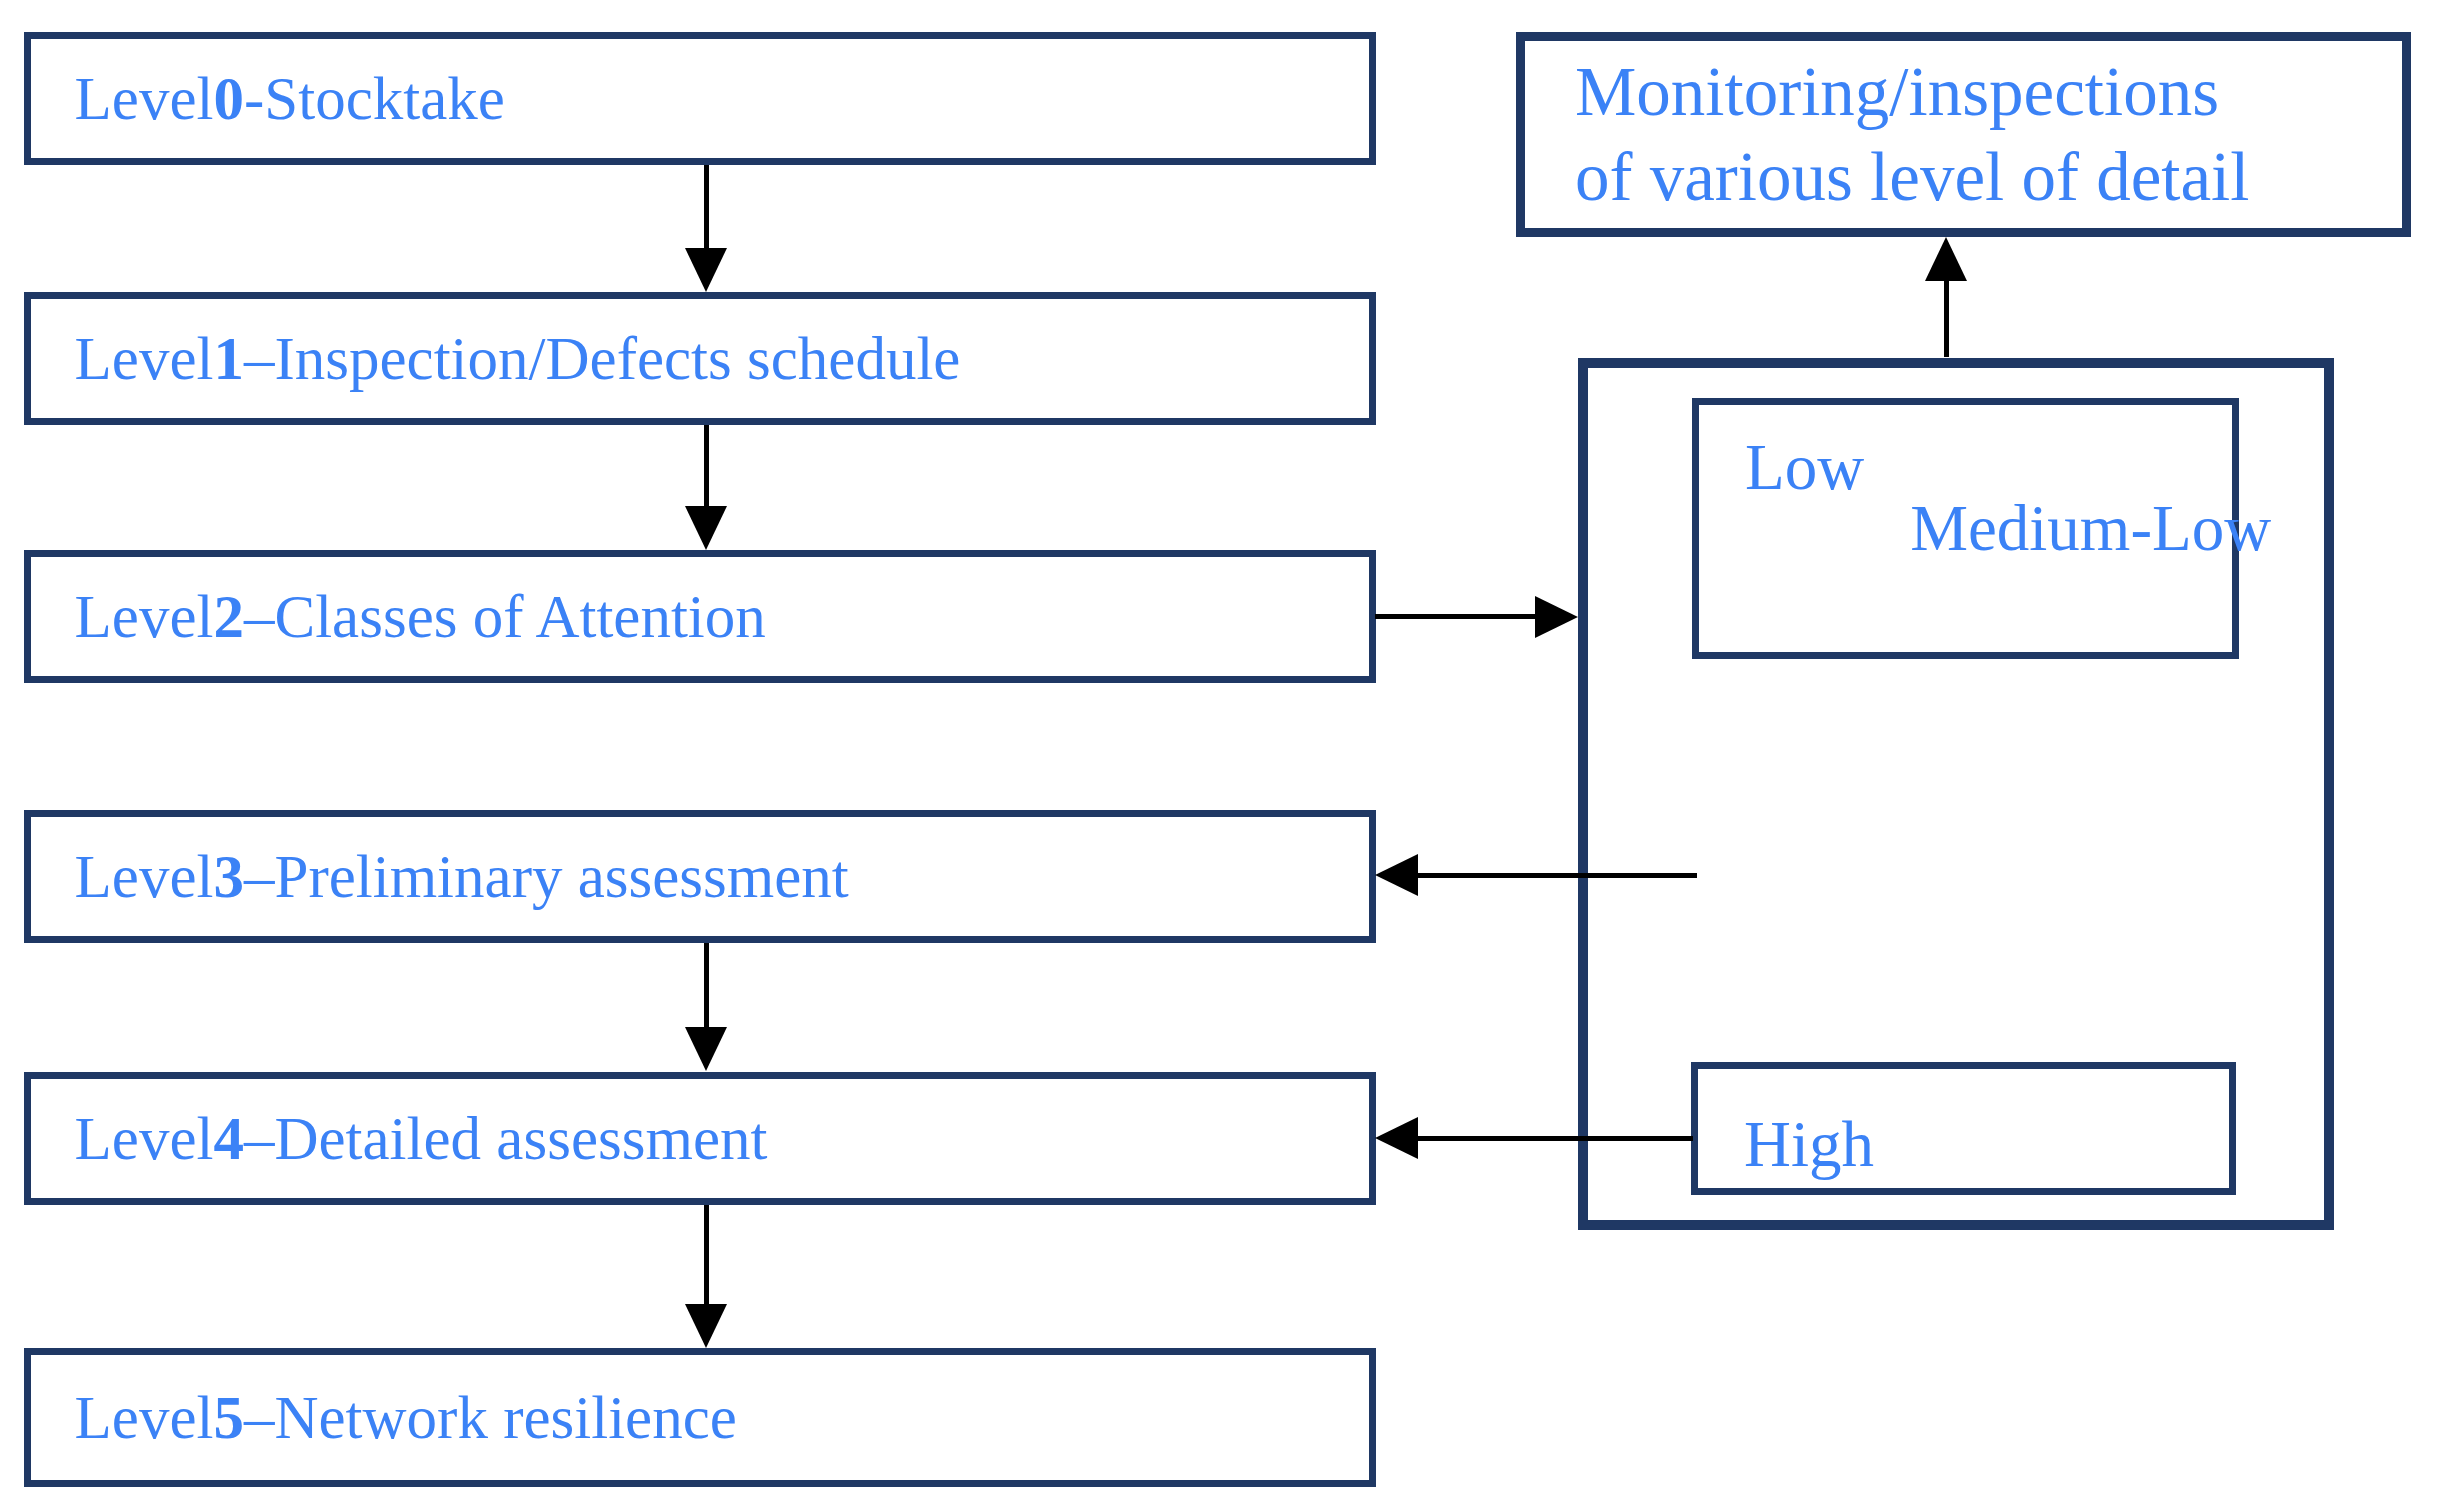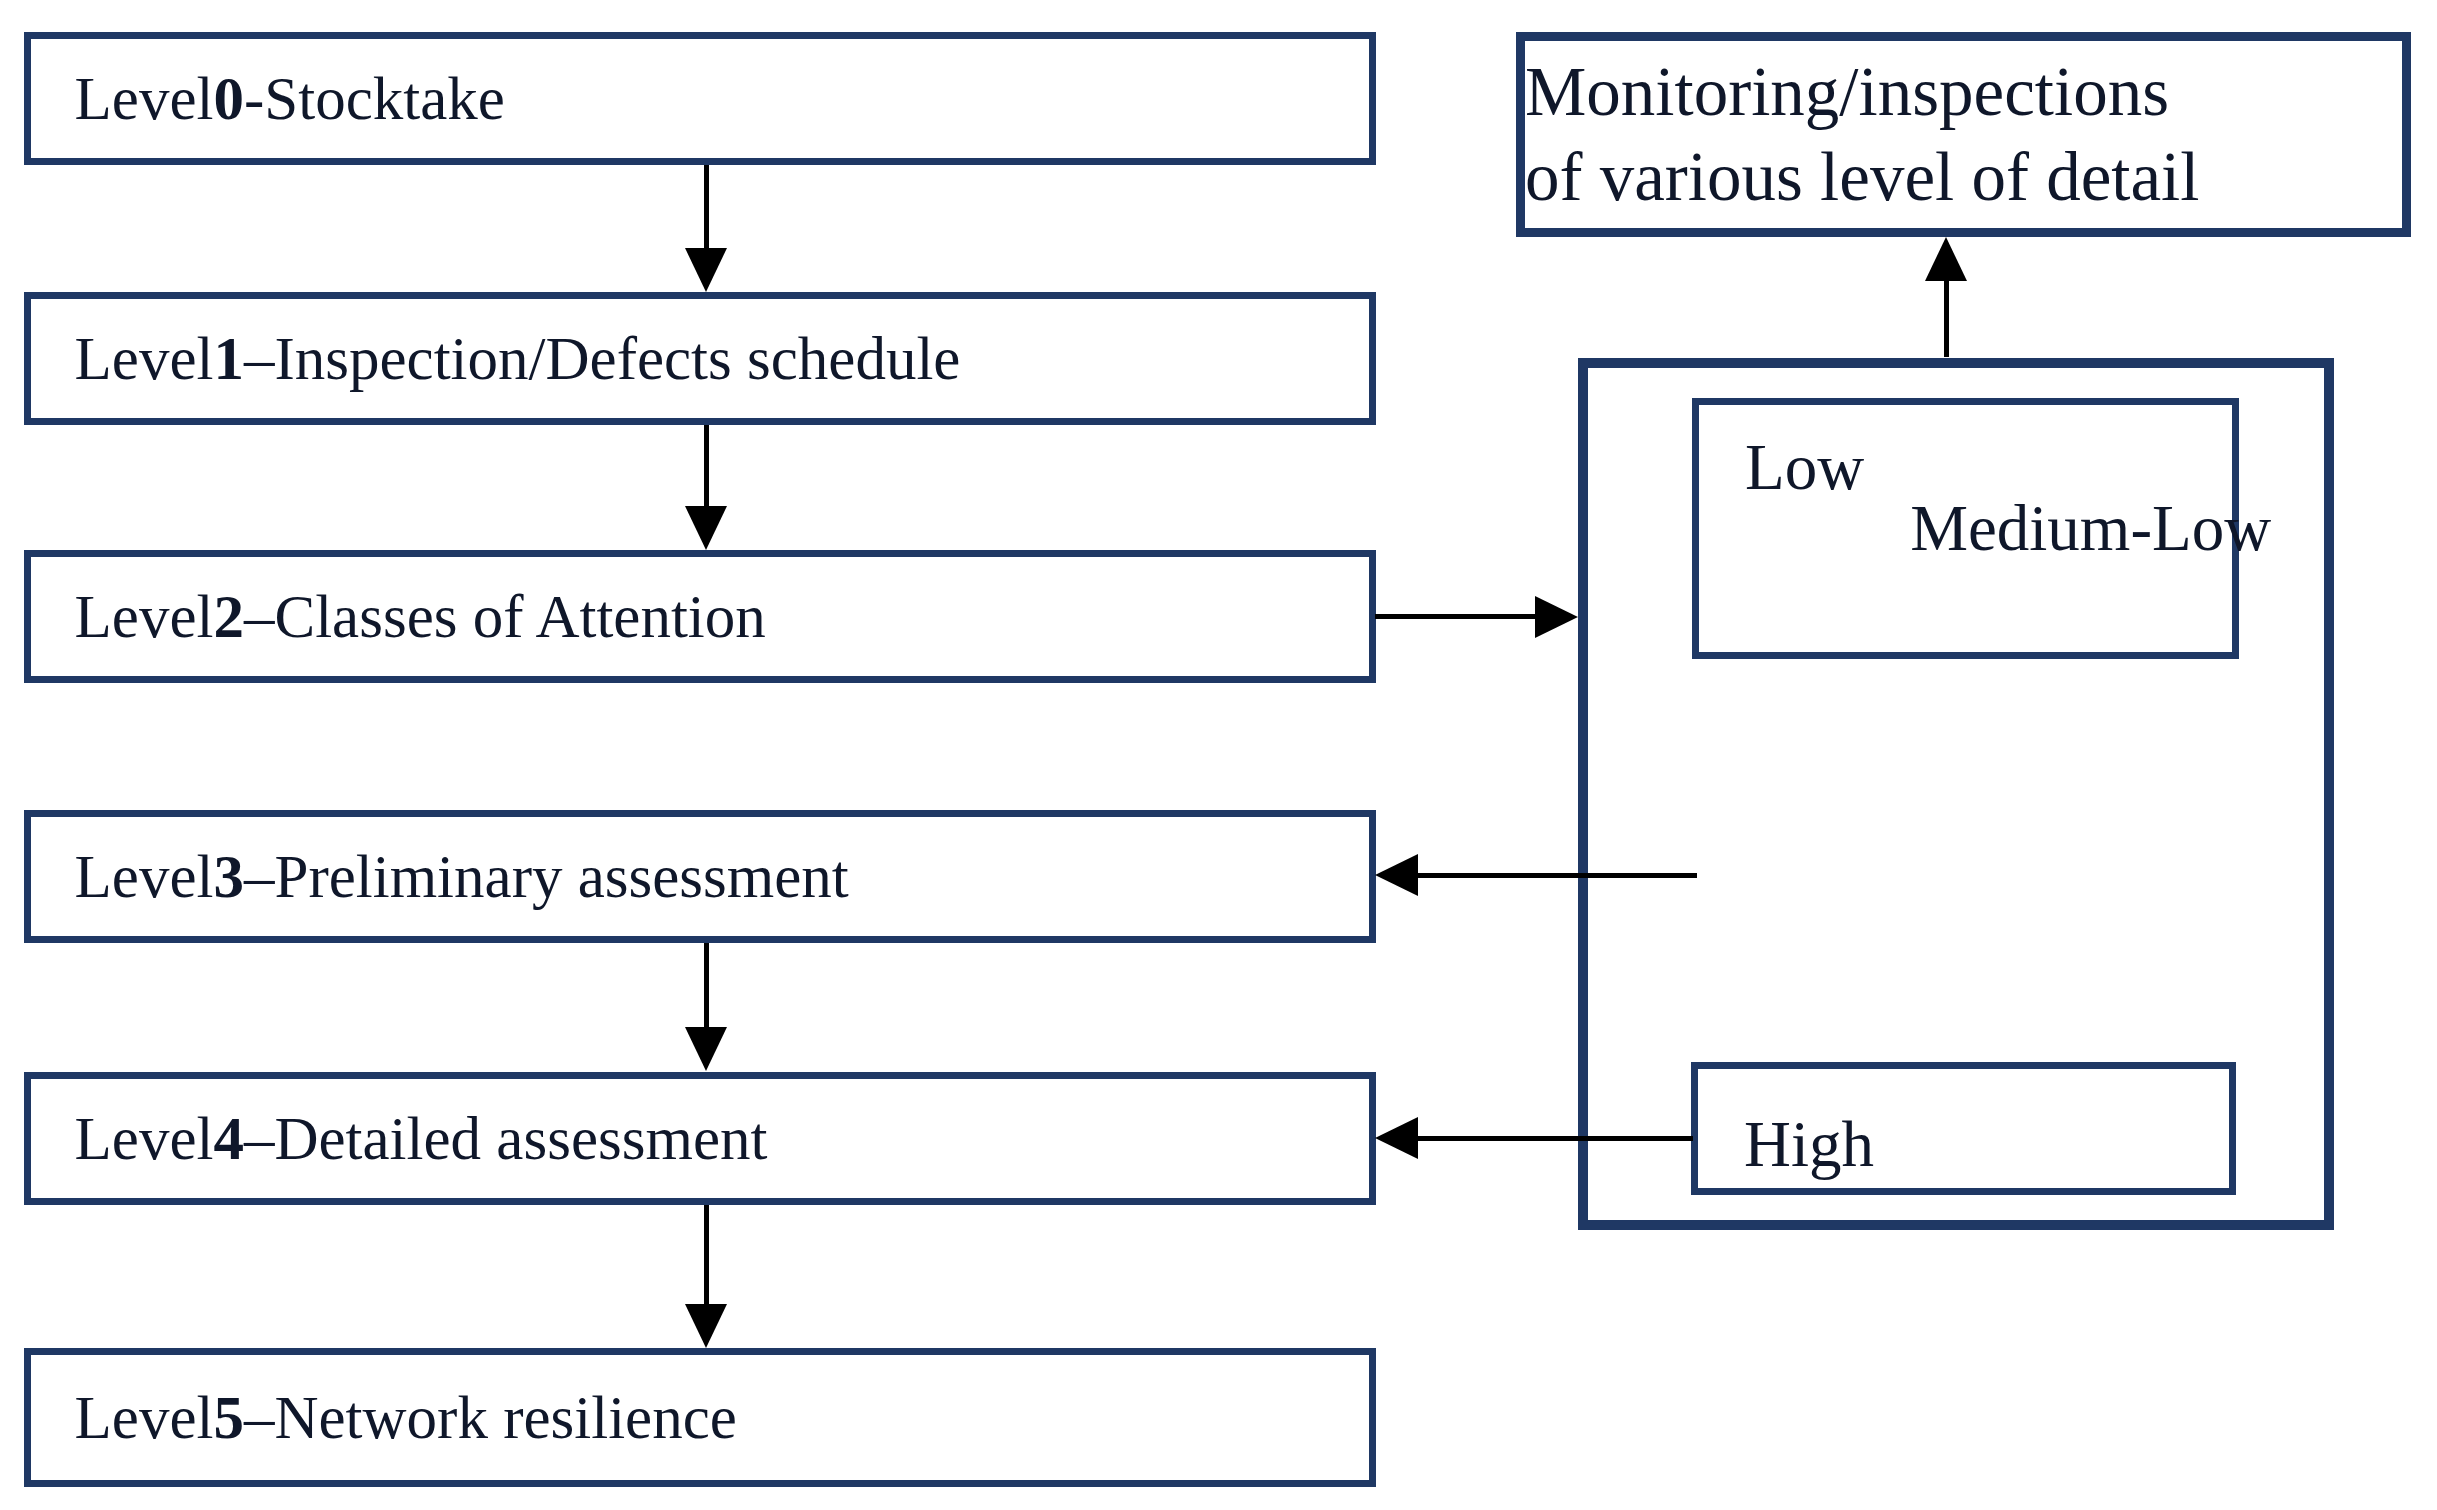--- a/index.html
+++ b/index.html
@@ -1,21 +1,21 @@
 <!DOCTYPE html>
 <html style="font-size:12.2px"><head>
 <meta charset="utf-8">
 <style>
   html,body{margin:0;padding:0;background:#ffffff;}
   .canvas{
     position:relative;
     width:2438px;height:1510px;
     background:#ffffff;
     font-family:"Liberation Serif","DejaVu Serif",serif;
-    color:#0f172a;
+    color:#3b82f6;
     overflow:hidden;
   }
   .box{
     position:absolute;
     box-sizing:border-box;
     background:#ffffff;
     border:7.6px solid #1f3864;
     display:flex;
     align-items:center;
   }
@@ -28,20 +28,21 @@
     white-space:nowrap;
   }
   .level .num{font-weight:bold;}
   .monitoring{
     left:1516px;top:32px;
     width:895px;height:205px;
     border-width:9.1px;
     flex-direction:column;
     align-items:flex-start;
     justify-content:center;
+    padding-left:50px;
     font-size:69px;
     line-height:1.22;
     white-space:nowrap;
   }
   .container-box{
     left:1578px;top:358px;
     width:756px;height:872px;
     border-width:10px;
     background:#ffffff;
     z-index:1;

